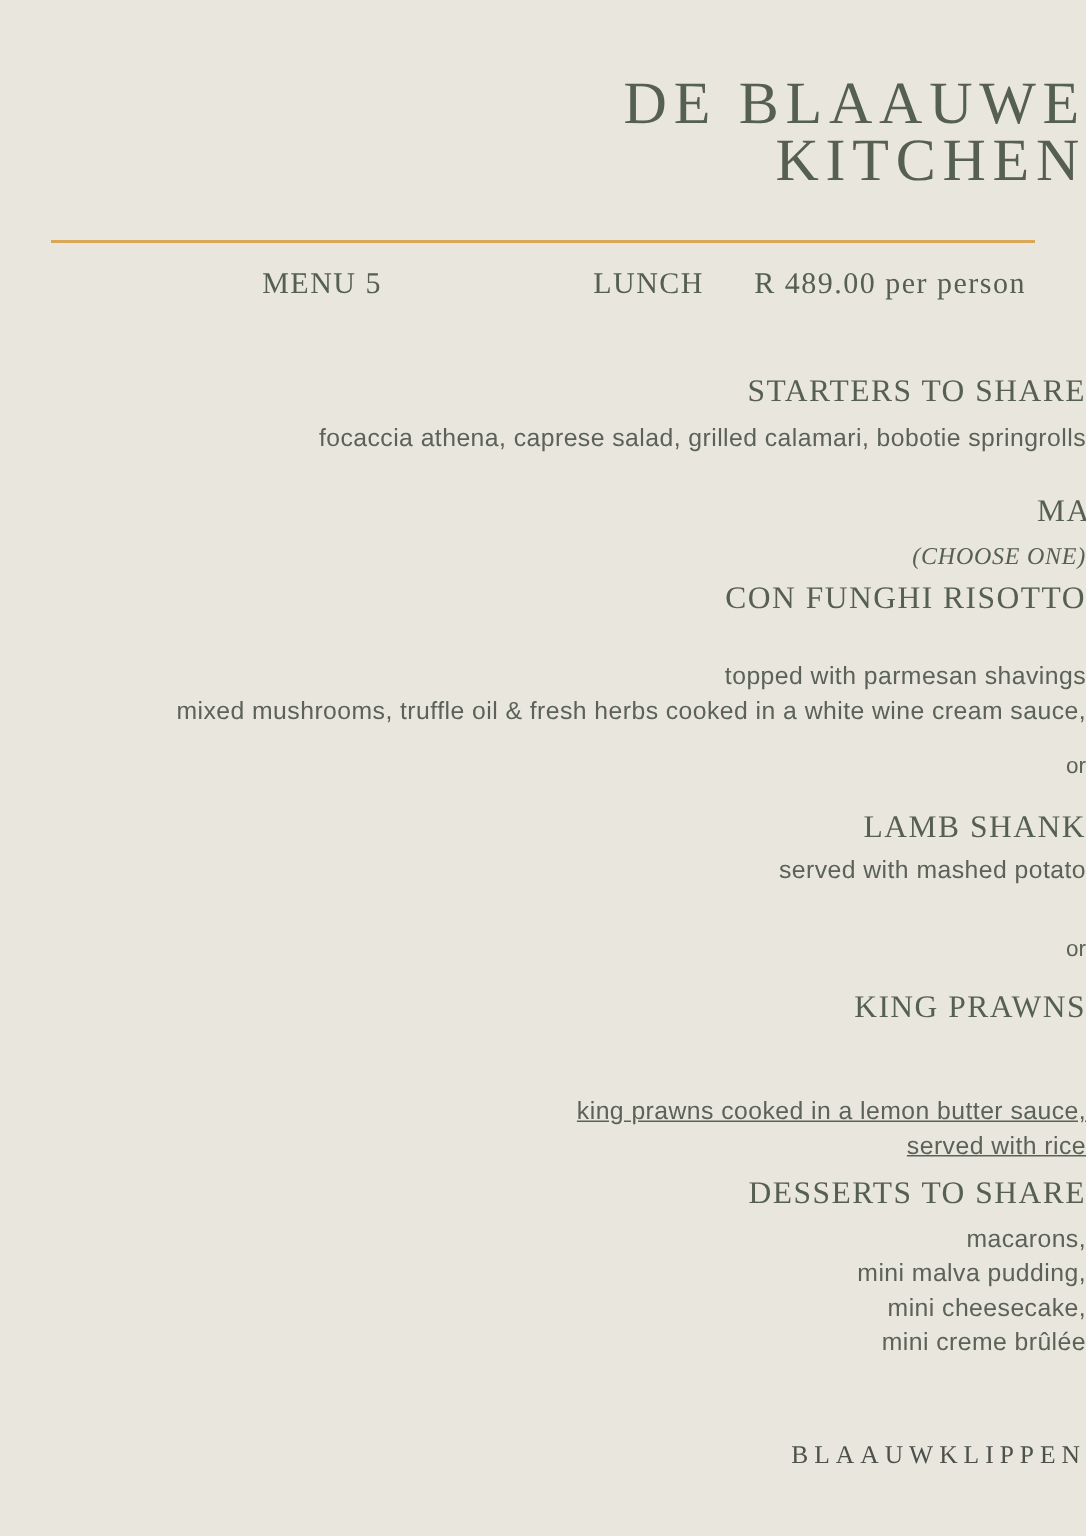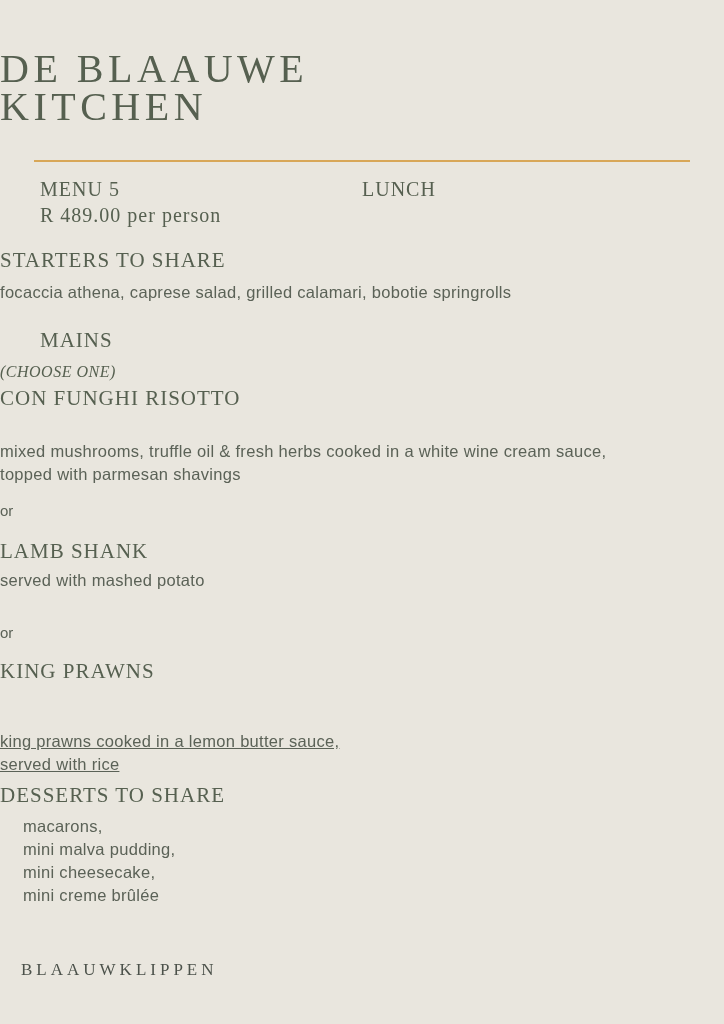--- a/index.html
+++ b/index.html
@@ -14,21 +14,21 @@
   body {
     background: var(--background);
     font-family: "Liberation Serif", serif;
     color: var(--heading-green);
     overflow: hidden;
   }
   .page {
     position: relative;
     width: 724px;
     height: 1008px;
-    text-align: left;
+    text-align: right;
   }
   .abs { position: absolute; left: 0; width: 100%; }
 
   
   .title-block { top: 50px; }
   .title-line {
     font-size: 40px;
     line-height: 38px;
     letter-spacing: 4.5px;
     font-weight: 400;
@@ -42,21 +42,21 @@
     left: 34px;
     width: 656px;
     border: none;
     border-top: 2px solid var(--divider-gold);
   }
 
   
   .info-row {
     top: 176px;
     display: grid;
-    grid-template-columns: 1fr 1fr;
+    grid-template-columns: 1fr 1fr 1fr;
     padding: 0 40px;
     font-size: 20px;
     line-height: 26px;
     letter-spacing: 1px;
   }
   .info-row span { display: block; }
 
   
   .sec-heading {
     font-size: 21px;
@@ -129,22 +129,22 @@
   </div>
 
   <h2 class="abs sec-heading starters-heading">STARTERS TO SHARE</h2>
   <p class="abs sans starters-desc">focaccia athena, caprese salad, grilled calamari, bobotie springrolls</p>
 
   <h2 class="abs sec-heading mains-heading">MAINS</h2>
   <div class="abs note mains-note">(CHOOSE ONE)</div>
 
   <h3 class="abs sec-heading item-risotto-name">CON FUNGHI RISOTTO</h3>
   <div class="abs sans item-risotto-desc">
+    <div>topped with parmesan shavings</div>
     <div>mixed mushrooms, truffle oil &amp; fresh herbs cooked in a white wine cream sauce,</div>
-    <div>topped with parmesan shavings</div>
   </div>
 
   <div class="abs or-sep or-1">or</div>
 
   <h3 class="abs sec-heading item-lamb-name">LAMB SHANK</h3>
   <div class="abs sans item-lamb-desc">
     <div>served with mashed potato</div>
   </div>
 
   <div class="abs or-sep or-2">or</div>

